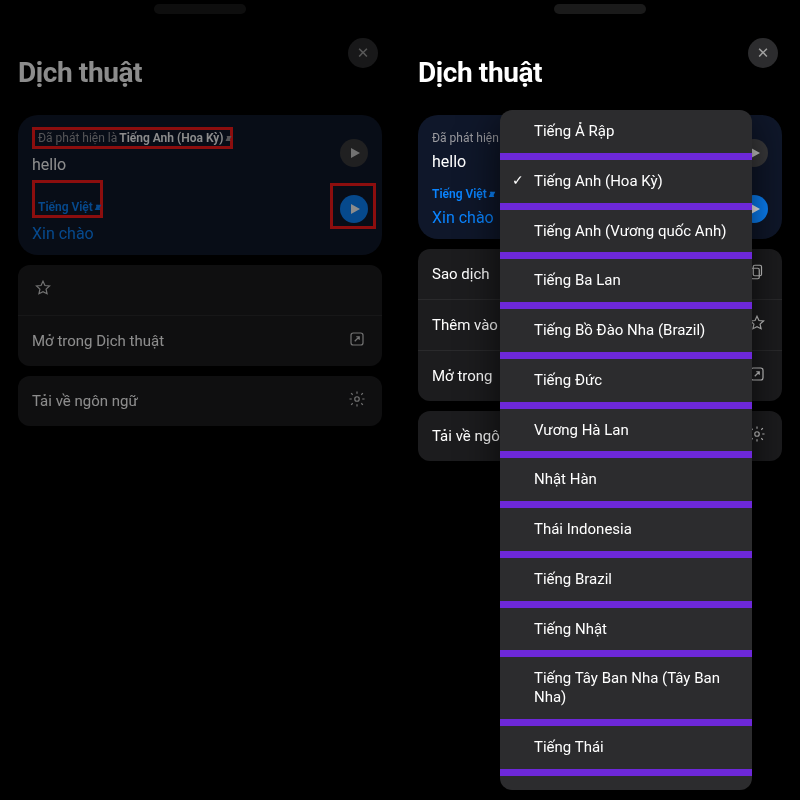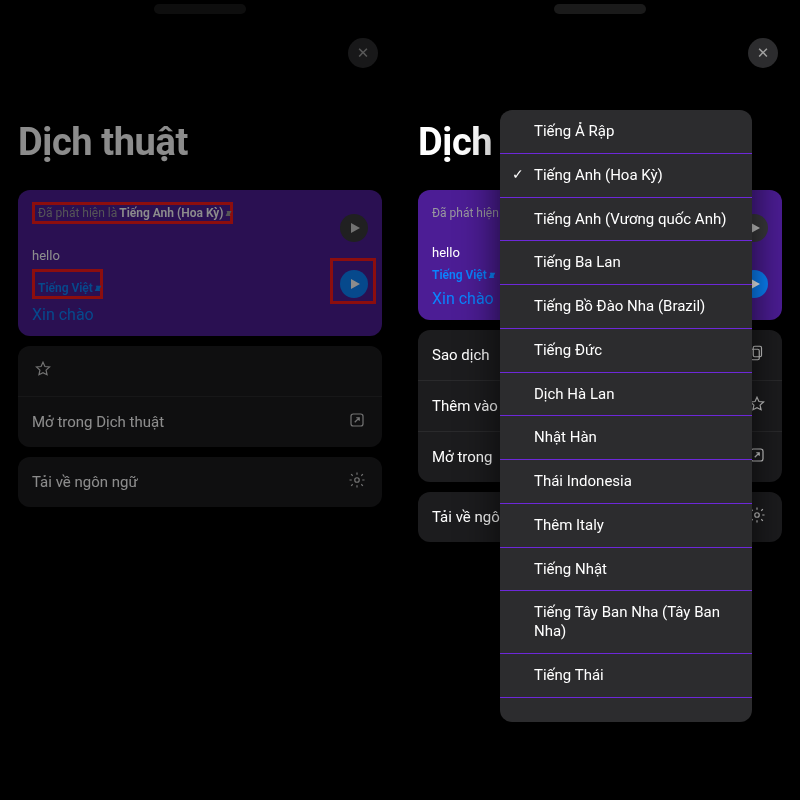--- a/index.html
+++ b/index.html
@@ -43,56 +43,56 @@
     border-radius: 50%;
     background: #2c2c2e;
     display: flex;
     align-items: center;
     justify-content: center;
     color: #a0a0a0;
     font-size: 15px;
     cursor: pointer;
   }
   .title {
-    font-size: 38px;
+    font-size: 28px;
     font-weight: 700;
-    margin-top: 120px;
+    margin-top: 56px;
     margin-bottom: 26px;
     letter-spacing: -0.4px;
   }
   .card {
-    background: #4c1d95;
-    border-radius: 12px;
+    background: #0f172a;
+    border-radius: 20px;
     padding: 12px 14px;
     margin-bottom: 10px;
     position: relative;
   }
   .lang-row {
     font-size: 12px;
     color: #9a9a9f;
     display: inline-flex;
     align-items: center;
     gap: 2px;
   }
   .lang-row .bold { color: #fff; font-weight: 600; }
   .sort-icon {
     font-size: 10px;
     letter-spacing: -4px;
     line-height: 1;
   }
   .src-text {
-    font-size: 13px;
+    font-size: 16px;
     color: #fff;
-    margin-top: 24px;
+    margin-top: 6px;
   }
   .dst-lang {
     font-size: 12px;
     color: #0a84ff;
     font-weight: 600;
-    margin-top: 8px;
+    margin-top: 16px;
     display: inline-flex;
     align-items: center;
     gap: 2px;
   }
   .dst-lang .sort-icon { color:#0a84ff; }
   .dst-text {
     font-size: 16px;
     color: #0a84ff;
     margin-top: 6px;
   }
@@ -153,21 +153,21 @@
   .menu-inner {
     overflow-y: auto;
     max-height: 680px;
   }
   .menu-item {
     display: flex;
     align-items: flex-start;
     padding: 12px 14px 12px 34px;
     font-size: 15px;
     color: #fff;
-    border-bottom: 1px solid #6d28d9;
+    border-bottom: 7px solid #6d28d9;
     cursor: pointer;
     position: relative;
     line-height: 1.25;
   }
   .menu-item:last-child { border-bottom: none; }
   .menu-item .check {
     position: absolute;
     left: 12px;
     top: 12px;
     font-size: 14px;
@@ -337,30 +337,30 @@
           <div class="menu-item">
             <span>Tiếng Ba Lan</span>
           </div>
           <div class="menu-item">
             <span>Tiếng Bồ Đào Nha (Brazil)</span>
           </div>
           <div class="menu-item">
             <span>Tiếng Đức</span>
           </div>
           <div class="menu-item">
-            <span>Dịch Hà Lan</span>
+            <span>Vương Hà Lan</span>
           </div>
           <div class="menu-item">
             <span>Nhật Hàn</span>
           </div>
           <div class="menu-item">
             <span>Thái Indonesia</span>
           </div>
           <div class="menu-item">
-            <span>Thêm Italy</span>
+            <span>Tiếng Brazil</span>
           </div>
           <div class="menu-item">
             <span>Tiếng Nhật</span>
           </div>
           <div class="menu-item">
             <span>Tiếng Tây Ban Nha (Tây Ban Nha)</span>
           </div>
           <div class="menu-item">
             <span>Tiếng Thái</span>
           </div>

